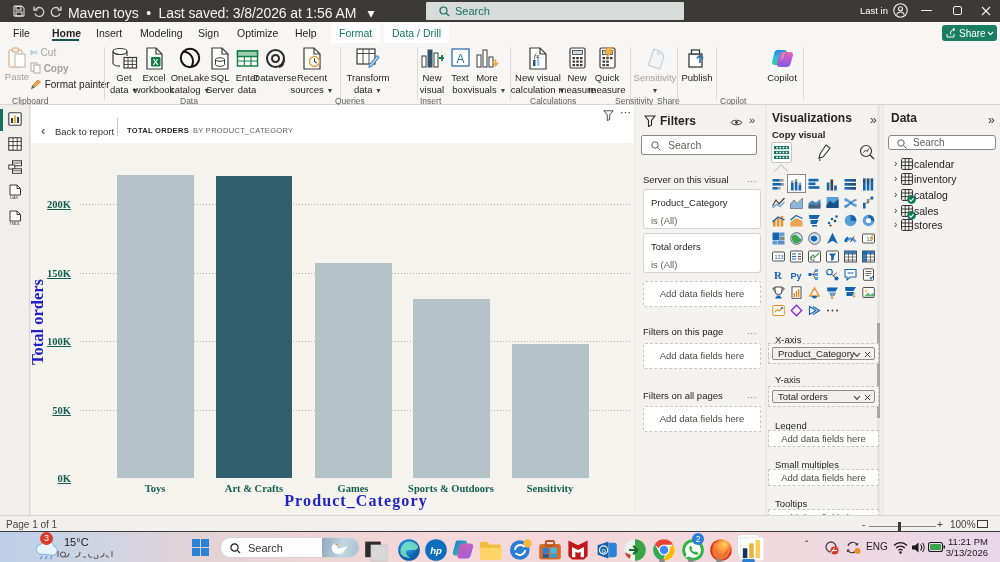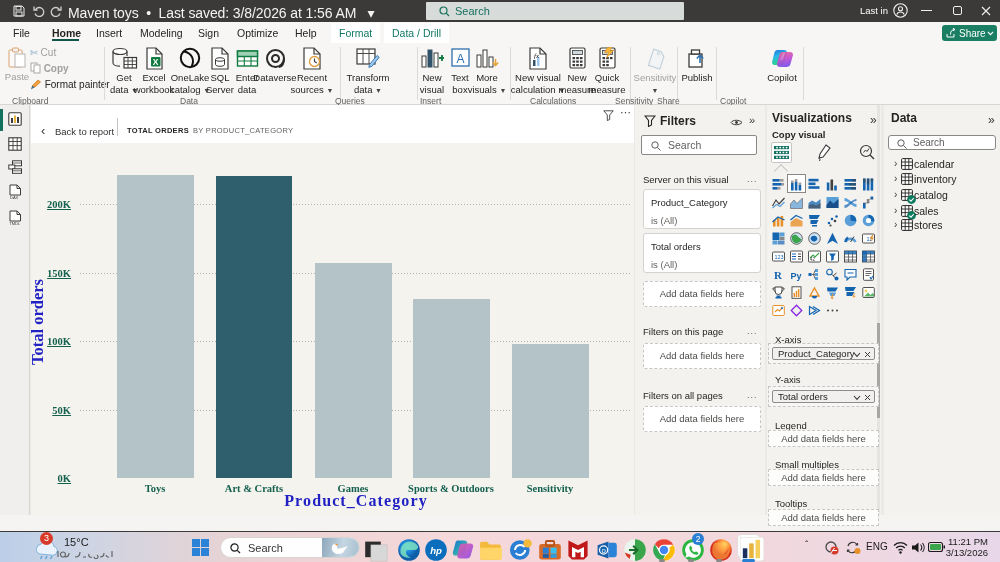--- a/index.html
+++ b/index.html
@@ -791,20 +791,29 @@
           <svg style="position:absolute;left:7px;top:1px;" width="12" height="12" viewBox="0 0 12 12">
             <rect x="0.6" y="0.6" width="10.8" height="10.8" rx="1" fill="#fff" stroke="#252423" stroke-width="1"></rect>
             <path d="M0.6 4 h10.8 M0.6 7.6 h10.8 M4.2 0.6 v10.8 M7.8 0.6 v10.8" stroke="#252423" stroke-width="0.9"></path>
           </svg>
           <span style="position:absolute;left:20px;top:1px;">stores</span>
         </div>
 
     </div>
   </div>
 
+  <div id="footer">
+    <span style="position:absolute;left:6px;top:3px;">Page 1 of 1</span>
+    <span style="position:absolute;left:862px;top:3px;">-</span>
+    <div style="position:absolute;left:869px;top:10px;width:67px;height:1px;background:#8a8886;"></div>
+    <div style="position:absolute;left:898px;top:6px;width:3px;height:9px;background:#3b3a39;"></div>
+    <span style="position:absolute;left:937px;top:3px;">+</span>
+    <span style="position:absolute;left:950px;top:3px;">100%</span>
+    <div style="position:absolute;left:977px;top:4px;width:11px;height:8px;border:1px solid #3b3a39;"></div>
+  </div>
 
   <div id="taskbar">
 
     <svg style="position:absolute;left:34px;top:8px;" width="26" height="20" viewBox="0 0 26 20">
         <path d="M6 14 a5 5 0 0 1 1-9.8 A7 7 0 0 1 20 6.5 a4.5 4.5 0 0 1-1 8.8 z" fill="#eaf3fb" stroke="#7fb3dd"></path>
         <path d="M8 16 l-1.5 3 M13 16 l-1.5 3 M18 16 l-1.5 3" stroke="#5a9fd4" stroke-width="1.3"></path>
       </svg>
     <div style="position:absolute;left:40px;top:0px;width:13px;height:13px;border-radius:50%;background:#d83b2a;color:#fff;font-size:9px;text-align:center;line-height:13px;">3</div>
     <div style="position:absolute;left:64px;top:4px;font-size:11px;color:#1b1b1b;">15°C</div>
     <svg style="position:absolute;left:56px;top:17px;" width="58" height="10" viewBox="0 0 58 10">

